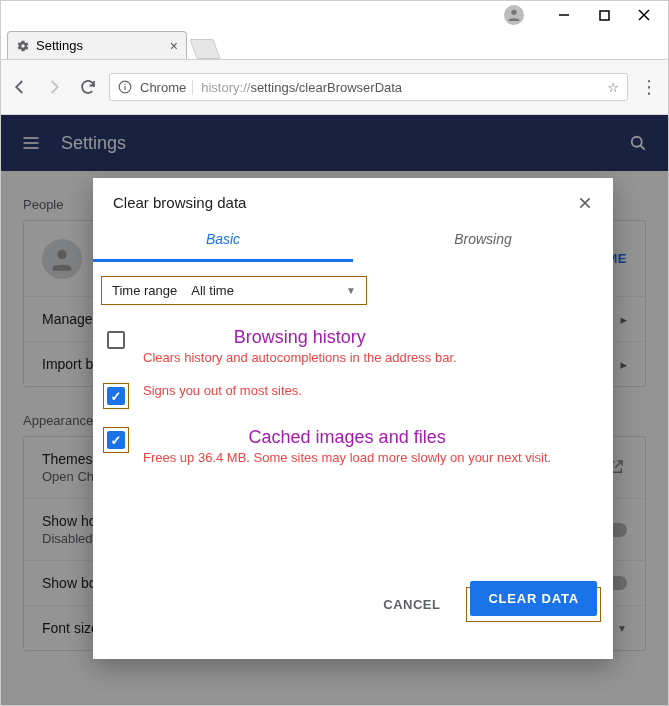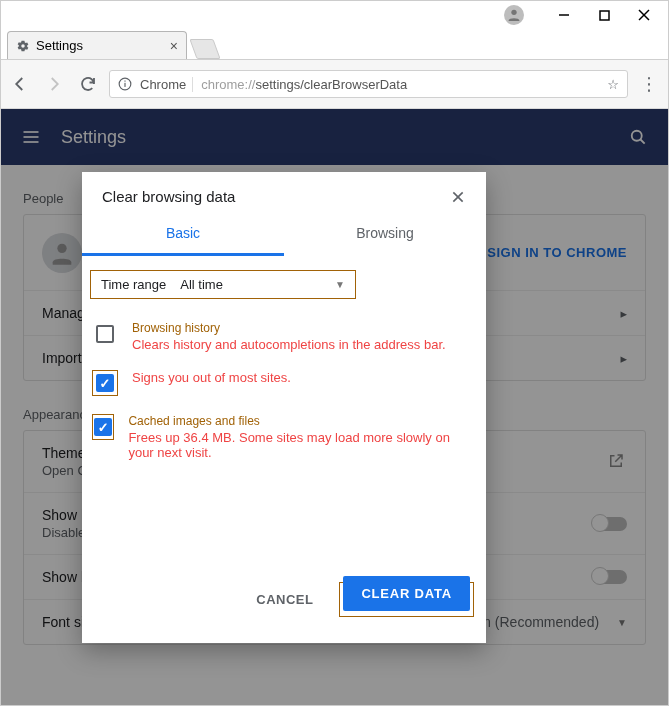--- a/index.html
+++ b/index.html
@@ -9,21 +9,21 @@
   .titlebar .win-btn { width: 40px; height: 24px; display:flex; align-items:center; justify-content:center; font-size:14px; color:#000; }
   .titlebar .avatar { width:20px; height:20px; border-radius:50%; background:#bdbdbd; display:flex; align-items:center; justify-content:center; margin-right:20px; color:#fff; font-size:13px;}
   .titlebar .avatar svg { fill:#757575;}
 
   .tabstrip { height: 30px; display:flex; align-items:flex-end; background:#fff; padding-left:6px; }
   .tab { height: 28px; background:#f2f2f2; border:1px solid #b5b5b5; border-bottom:none; border-top-left-radius:4px; border-top-right-radius:4px; display:flex; align-items:center; padding:0 8px; gap:6px; min-width:180px; position:relative; }
   .tab .tab-close { margin-left:auto; font-size:14px; color:#555; }
   .tab .gear { width:14px; height:14px; }
   .newtab { width:24px; height:20px; background:#e6e6e6; border:1px solid #c9c9c9; margin-left:6px; transform:skewX(20deg); border-radius:2px; }
 
-  .toolbar { height:50px; border-top:1px solid #cfcfcf; background:#f6f6f6; display:flex; align-items:center; padding:0 6px; gap:8px; border-bottom:1px solid #d9d9d9;}
+  .toolbar { height:56px; border-top:1px solid #cfcfcf; background:#f6f6f6; display:flex; align-items:center; padding:0 6px; gap:8px; border-bottom:1px solid #d9d9d9;}
   .nav-btn { width:26px; height:26px; display:flex; align-items:center; justify-content:center; color:#5f6368; }
   .nav-btn.disabled { color:#c3c3c3; }
   .omnibox { flex:1; height:28px; background:#fff; border:1px solid #d0d0d0; border-radius:3px; display:flex; align-items:center; padding:0 8px; gap:8px; color:#555; }
   .omnibox .scheme { color:#555; padding-right:6px; border-right:1px solid #ddd; }
   .omnibox .pathpart.dim { color:#9e9e9e; }
   .omnibox .star { margin-left:auto; color:#5f6368; }
   .overflow { width:26px; text-align:center; color:#5f6368; font-size:18px; }
 
   .content-area { position:relative; height:calc(706px - 28px - 30px - 38px - 1px); }
 
@@ -42,39 +42,39 @@
   .row .chev { margin-left:auto; color:#5f6368;}
   .avatar-lg { width:40px; height:40px; border-radius:50%; background:#dadce0; display:flex; align-items:center; justify-content:center; margin-right:14px;}
   .signin-btn { color:#1a73e8; font-weight:600; letter-spacing:0.5px; font-size:13px;}
   .launch-icn{ width:20px;height:20px; color:#777;}
   .toggle { width:34px; height:14px; background:#bdbdbd; border-radius:10px; position:relative;}
   .toggle .knob{ width:18px; height:18px; background:#fff; border:1px solid #ccc; border-radius:50%; position:absolute; top:-3px; left:-2px;}
   .pill-select { color:#5f6368; display:flex; align-items:center; gap:18px; font-size:14px;}
   .pill-select .tri { font-size:10px; color:#777;}
 
   .modal-backdrop { position:absolute; inset:0; background:rgba(0,0,0,0.42); }
-  .modal { position:absolute; left:81px; top:63px; width:404px; background:#fff; box-shadow:0 8px 24px rgba(0,0,0,0.3); padding-bottom:4px;}
+  .modal { position:absolute; left:92px; top:63px; width:520px; background:#fff; box-shadow:0 8px 24px rgba(0,0,0,0.3); padding-bottom:15px;}
   .modal-header { display:flex; align-items:center; padding:16px 20px 8px; }
   .modal-header .mtitle { font-size:15px; color:#202124;}
   .modal-header .mclose { margin-left:auto; color:#5f6368; font-size:18px;}
   .mtabs { display:flex; }
-  .mtab { flex:1; text-align:center; padding:12px 0; font-size:14px; color:#5f6368; font-weight:500; cursor:pointer;}
+  .mtab { flex:1; text-align:center; padding:12px 0; font-size:14px; color:#5f6368; font-weight:500; cursor:pointer;font-style:italic;}
   .mtab.active { color:#1a73e8; border-bottom:3px solid #1a73e8; }
 
   .hl { border:1px solid #a16207; }
   .timerange-row { display:flex; align-items:center; margin:14px 8px 14px 8px; padding:6px 10px; gap:14px; width:266px;}
   .timerange-row .lbl { font-size:13px; color:#202124;}
   .timerange-row .val { font-size:13px; color:#202124;}
   .timerange-row .tri { margin-left:auto; font-size:10px; color:#777;}
 
   .option-row { display:flex; padding:8px 16px 10px 10px; gap:14px; align-items:flex-start;}
   .chk-wrap { width:26px; height:26px; display:flex; align-items:center; justify-content:center;}
   .chk { width:18px; height:18px; border:2px solid #5f6368; border-radius:2px; display:flex; align-items:center; justify-content:center;}
   .chk.checked { background:#1a73e8; border-color:#1a73e8; color:#fff; font-size:13px; font-weight:bold;}
-  .opt-txt .ot { font-size:12px; color:#a16207; margin-bottom:2px;}
+  .opt-txt .ot { font-size:18px; color:#a21caf; margin-bottom:2px;text-align:center;}
   .opt-txt .os { font-size:13px; color:#ef4444;}
   .hl-chk { padding:1px; }
 
   .modal-footer { display:flex; justify-content:flex-end; padding:22px 12px 22px; gap:10px;}
   .btn-cancel { color:#5f6368; font-weight:600; font-size:13px; padding:10px 16px; letter-spacing:0.5px;}
   .btn-primary { background:#1a73e8; color:#fff; font-weight:600; font-size:13px; padding:10px 18px; letter-spacing:0.8px; border-radius:2px;}
   .hl-btn { padding:3px; display:inline-block;}
 
   svg { display:block; }
 </style>
@@ -137,21 +137,21 @@
   </div>
   <div class="omnibox">
     <span>
       <svg width="14" height="14" viewBox="0 0 24 24" fill="#5f6368">
           <circle cx="12" cy="12" r="10" fill="none" stroke="#5f6368" stroke-width="2"></circle>
           <rect x="11" y="10" width="2" height="7"></rect>
           <rect x="11" y="6" width="2" height="2"></rect>
         </svg>
     </span>
     <span class="scheme">Chrome</span>
-    <span><span class="pathpart dim">chrome://</span><span class="pathpart">settings/clearBrowserData</span></span>
+    <span><span class="pathpart dim">history://</span><span class="pathpart">settings/clearBrowserData</span></span>
     <span class="star">☆</span>
   </div>
   <div class="overflow">⋮</div>
 </div>
 
 <div class="content-area">
 
   <div class="chrome-header">
     <span class="menu-icon">
       <svg width="20" height="20" viewBox="0 0 24 24" stroke="#fff" stroke-width="2">

